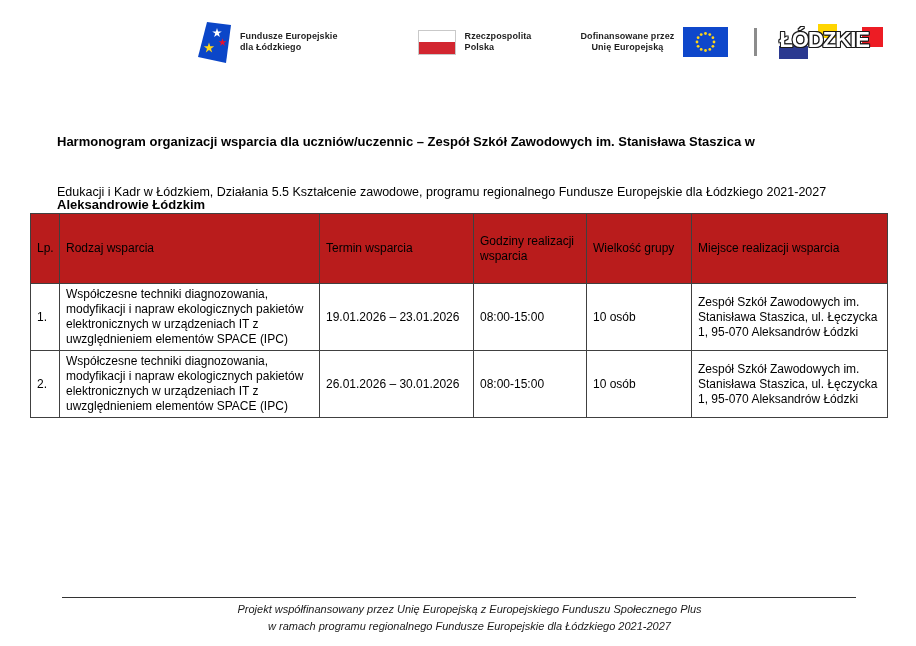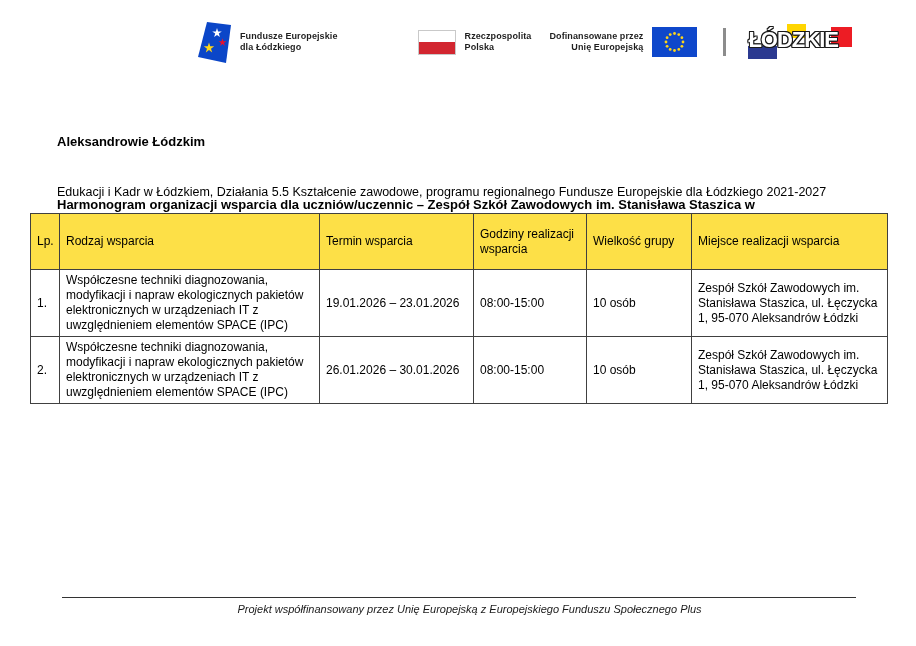--- a/index.html
+++ b/index.html
@@ -25,21 +25,21 @@
     align-items: center;
   }
   .logo-unit { display: flex; align-items: center; }
   .logo-label {
     font-size: 9px;
     font-weight: bold;
     line-height: 11px;
     color: #1f1f1f;
     letter-spacing: 0.1px;
   }
-  .logo-label.right-align { text-align: right; }
+  .logo-label.right-align { text-align: center; margin-left: 31px; }
 
   .fe-flag { width: 33px; height: 42px; margin-right: 9px; }
   .pl-flag {
     width: 38px; height: 25px;
     border: 1px solid #c9c9c9;
     margin-right: 9px;
     display: flex; flex-direction: column;
   }
   .pl-flag .white { flex: 1; background: #ffffff; }
   .pl-flag .red { flex: 1; background: #d22630; }
@@ -111,21 +111,21 @@
     table-layout: fixed;
   }
   .schedule-table td, .schedule-table th {
     border: 1px solid #404040;
     vertical-align: middle;
     padding: 3px 6px;
     text-align: left;
     font-weight: normal;
     line-height: 15px;
   }
-  .schedule-table thead tr { height: 56px; background: #fde047; }
+  .schedule-table thead tr { height: 70px; background: #b91c1c; }
   .schedule-table tbody tr { height: 67px; background: #ffffff; }
   .cell-nowrap { white-space: nowrap; padding-right: 2px; }
 
   
   .footer-rule {
     position: absolute;
     left: 62px;
     top: 597px;
     width: 794px;
     border-top: 1px solid #333333;
@@ -211,22 +211,22 @@
     <div class="lodzkie-box">
       <div class="lodzkie-rect blue"></div>
       <div class="lodzkie-rect yellow"></div>
       <div class="lodzkie-rect red"></div>
       <div class="lodzkie-text">ŁÓDZKIE</div>
     </div>
 
   </div>
 
   <div class="doc-title">
+    <div>Harmonogram organizacji wsparcia dla uczniów/uczennic – Zespół Szkół Zawodowych im. Stanisława Staszica w</div>
     <div>Aleksandrowie Łódzkim</div>
-    <div>Harmonogram organizacji wsparcia dla uczniów/uczennic – Zespół Szkół Zawodowych im. Stanisława Staszica w</div>
   </div>
 
   <div class="doc-intro">
     <div>Edukacji i Kadr w Łódzkiem, Działania 5.5 Kształcenie zawodowe, programu regionalnego Fundusze Europejskie dla Łódzkiego 2021-2027</div>
   </div>
 
   <table class="schedule-table">
     <colgroup>
       <col style="width:29px">
       <col style="width:260px">
@@ -261,15 +261,16 @@
         <td>08:00-15:00</td>
         <td>10 osób</td>
         <td>Zespół Szkół Zawodowych im. Stanisława Staszica, ul. Łęczycka 1, 95-070 Aleksandrów Łódzki</td>
       </tr>
     </tbody>
   </table>
 
   <div class="footer-rule"></div>
   <div class="doc-footer">
     <div>Projekt współfinansowany przez Unię Europejską z Europejskiego Funduszu Społecznego Plus</div>
+    <div>w ramach programu regionalnego Fundusze Europejskie dla Łódzkiego 2021-2027</div>
   </div>
 
 </div>
 
 </body></html>

